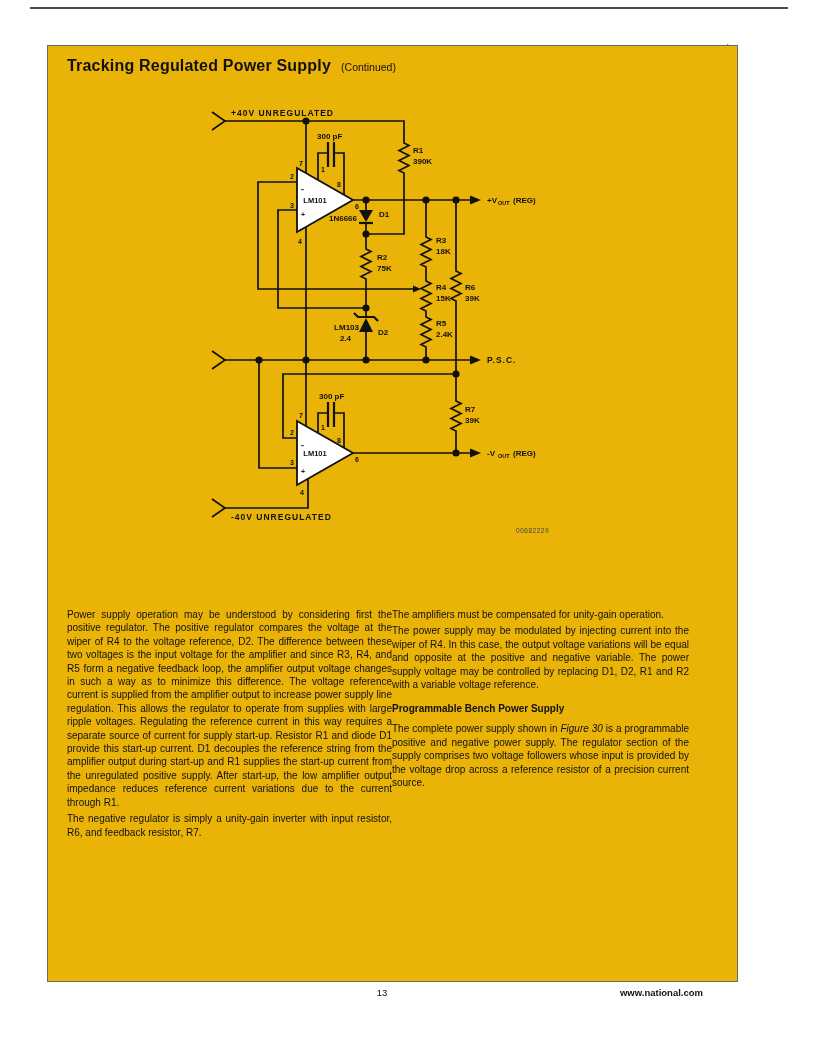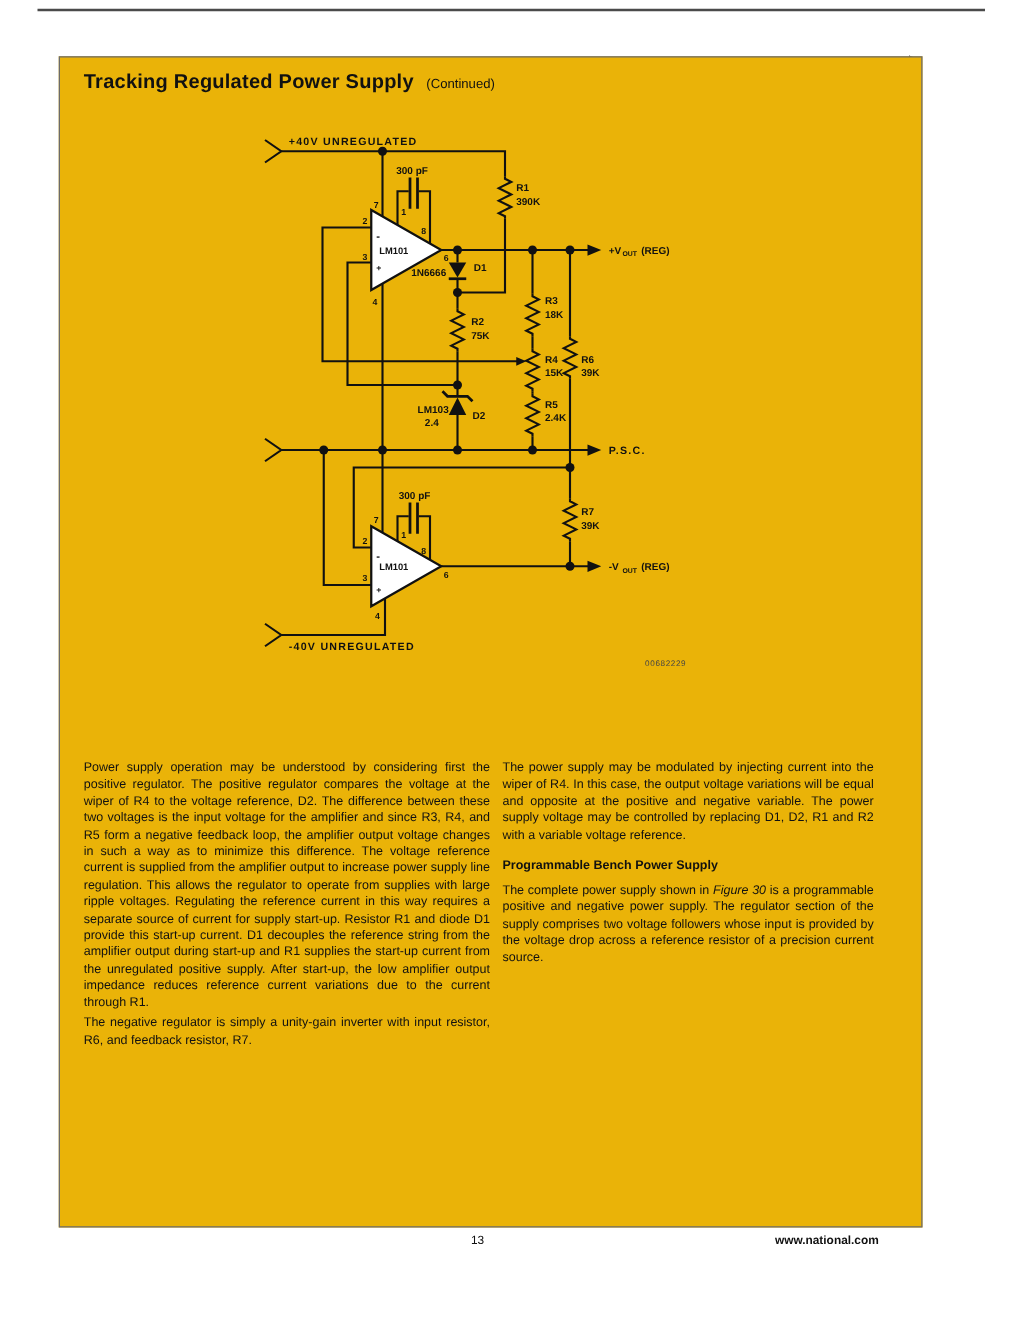--- a/index.html
+++ b/index.html
@@ -27,21 +27,21 @@
   .sch text.sub{font-size:5.5px;}
   .sch text.wide{font-size:8.5px;letter-spacing:1px;}
   .sch text.amp{font-size:7.5px;}
   .sch text.figid{font-size:6.5px;font-weight:normal;fill:#444;letter-spacing:.5px;}
   .sch .w{stroke:#111;stroke-width:1.7;fill:none;}
   .sch .w2{stroke:#111;stroke-width:2.2;fill:none;}
   .sch .blk{fill:#111;stroke:none;}
   .sch .tri{fill:#fff;stroke:#111;stroke-width:1.8;}
   .notes{position:absolute;left:19px;top:488px;font-size:8.5px;line-height:14px;}
   .caption{position:absolute;left:0;top:531px;width:670px;text-align:center;font-size:10px;font-weight:bold;}
-  .columns{position:absolute;left:19px;top:562px;width:632px;display:flex;gap:10px;}
+  .columns{position:absolute;left:19px;top:562px;width:632px;display:flex;}
   .col-left{width:325px;}
   .col-right{width:297px;}
   .columns p{
     margin:0 0 3px 0;font-size:10px;line-height:13.4px;text-align:justify;
     text-justify:inter-word;color:#111;
   }
   .col-right h2{font-size:10px;line-height:18px;font-weight:bold;margin:9px 0 4px 0;text-align:left;}
   .footer{position:absolute;left:47px;top:987px;width:670px;font-size:9.5px;}
   .footer .pageno{position:absolute;left:0;width:670px;text-align:center;}
   .footer .site{position:absolute;right:14px;font-weight:bold;}
@@ -222,20 +222,21 @@
   </div>
 
 
 
   <div class="columns">
     <div class="col-left">
       <p>Power supply operation may be understood by considering first the positive regulator. The positive regulator compares the voltage at the wiper of R4 to the voltage reference, D2. The difference between these two voltages is the input voltage for the amplifier and since R3, R4, and R5 form a negative feedback loop, the amplifier output voltage changes in such a way as to minimize this difference. The voltage reference current is supplied from the amplifier output to increase power supply line regulation. This allows the regulator to operate from supplies with large ripple voltages. Regulating the reference current in this way requires a separate source of current for supply start-up. Resistor R1 and diode D1 provide this start-up current. D1 decouples the reference string from the amplifier output during start-up and R1 supplies the start-up current from the unregulated positive supply. After start-up, the low amplifier output impedance reduces reference current variations due to the current through R1.</p>
       <p>The negative regulator is simply a unity-gain inverter with input resistor, R6, and feedback resistor, R7.</p>
     </div>
     <div class="col-right">
+      <p>The amplifiers must be compensated for unity-gain operation.</p>
       <p>The power supply may be modulated by injecting current into the wiper of R4. In this case, the output voltage variations will be equal and opposite at the positive and negative variable. The power supply voltage may be controlled by replacing D1, D2, R1 and R2 with a variable voltage reference.</p>
       <h2>Programmable Bench Power Supply</h2>
       <p><span>The complete power supply shown in </span><i>Figure 30</i><span> is a programmable positive and negative power supply. The regulator section of the supply comprises two voltage followers whose input is provided by the voltage drop across a reference resistor of a precision current source.</span></p>
     </div>
   </div>
 
 </div>
 
 <div class="footer">
   <div class="pageno">13</div>

